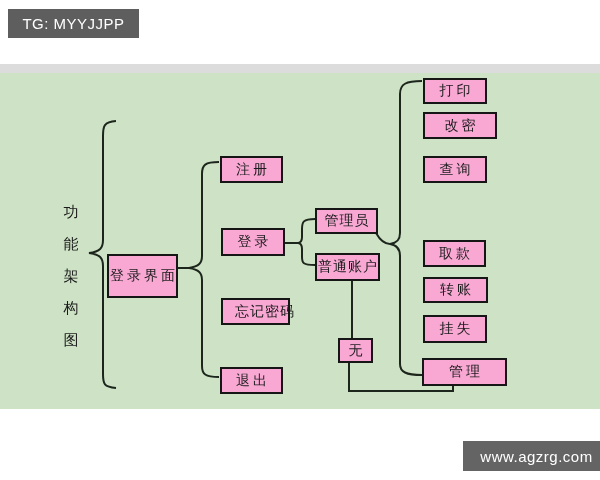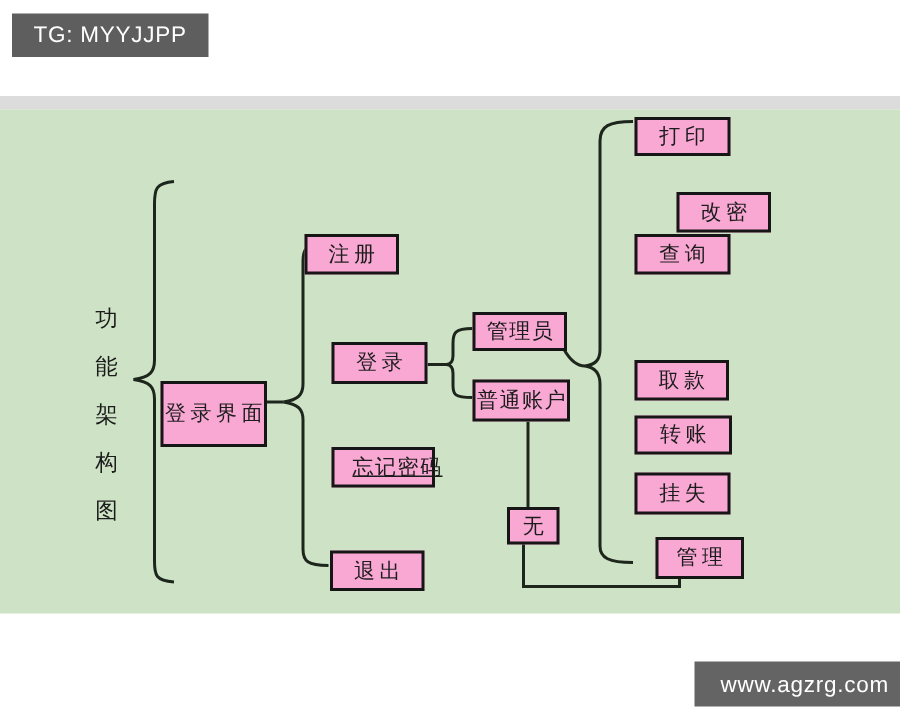--- a/index.html
+++ b/index.html
@@ -107,35 +107,35 @@
   <div id="diagram-title">
     <span>功</span>
     <span>能</span>
     <span>架</span>
     <span>构</span>
     <span>图</span>
   </div>
 
   <div class="node" style="left:107px; top:254px; width:71px; height:44px;">登录界面</div>
 
-  <div class="node" style="left:203px; top:156px; width:63px; height:27px;">注册</div>
+  <div class="node" style="left:220px; top:156px; width:63px; height:27px;">注册</div>
   <div class="node" style="left:221px; top:228px; width:64px; height:28px;">登录</div>
-  <div class="node" style="left:221px; top:298px; width:69px; height:27px; letter-spacing:1px; padding-left:19px;text-decoration:underline;">忘记密码</div>
+  <div class="node" style="left:221px; top:298px; width:69px; height:27px; letter-spacing:1px; padding-left:19px;">忘记密码</div>
   <div class="node" style="left:220px; top:367px; width:63px; height:27px;">退出</div>
 
   <div class="node" style="left:315px; top:208px; width:63px; height:26px; letter-spacing:1px; padding-left:1px;">管理员</div>
   <div class="node" style="left:315px; top:253px; width:65px; height:28px; letter-spacing:1px; padding-left:1px;">普通账户</div>
 
   <div class="node" style="left:338px; top:338px; width:35px; height:25px; letter-spacing:0; padding-left:0;">无</div>
 
   <div class="node" style="left:423px; top:78px;  width:64px; height:26px;">打印</div>
-  <div class="node" style="left:423px; top:128px; width:63px; height:27px;margin-left:28px;">改密</div>
+  <div class="node" style="left:423px; top:112px; width:74px; height:27px;">改密</div>
   <div class="node" style="left:423px; top:156px; width:64px; height:27px;">查询</div>
   <div class="node" style="left:423px; top:277px; width:65px; height:26px;">转账</div>
   <div class="node" style="left:423px; top:240px; width:63px; height:27px;">取款</div>
   <div class="node" style="left:423px; top:315px; width:64px; height:28px;">挂失</div>
-  <div class="node" style="left:422px; top:358px; width:59px; height:28px;margin-left:15px;">管理</div>
+  <div class="node" style="left:422px; top:358px; width:85px; height:28px;">管理</div>
 
   <div id="site-badge" class="badge">
     <span>www.agzrg.com</span>
   </div>
 
 </div>
 
 </body></html>

